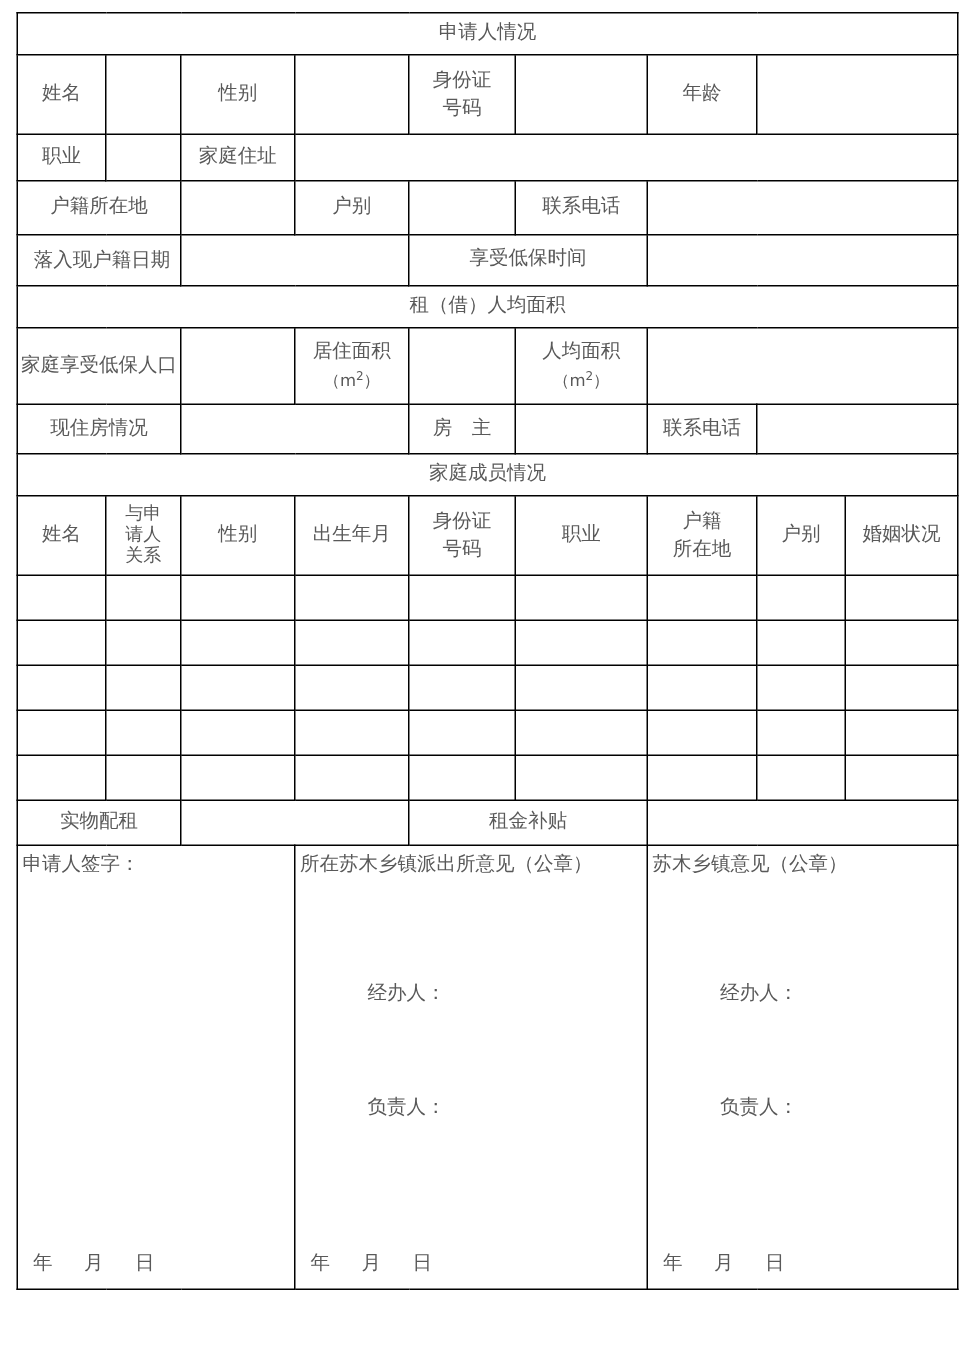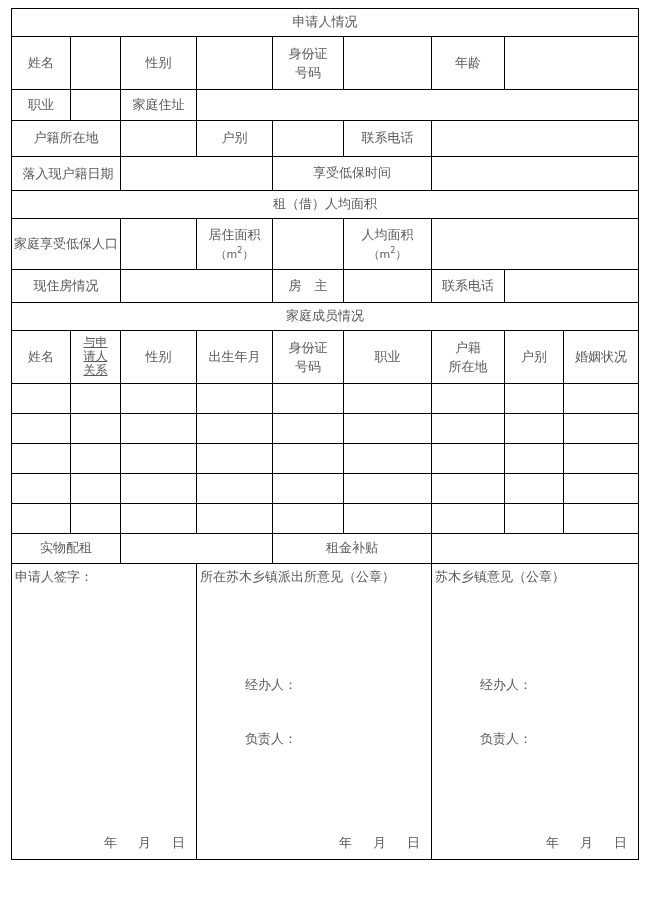--- a/index.html
+++ b/index.html
@@ -61,21 +61,20 @@
   .unit sup {
     font-size: 8px;
     vertical-align: super;
   }
   
   .vert3 {
     display: block;
     font-size: 12px;
     line-height: 1.15;
     white-space: normal;
-    text-decoration: underline;
   }
   .wrap2 {
     display: block;
     white-space: normal;
     line-height: 1.25;
     font-size: 13px;
   }
   .overflow-lbl2 {
     display: block;
     white-space: nowrap;
@@ -101,36 +100,36 @@
   }
   .sig-head {
     position: absolute;
     top: 4px;
     left: 3px;
     font-size: 13px;
     white-space: nowrap;
   }
   .sig-line1 {
     position: absolute;
-    top: 112px;
+    top: 90px;
     left: 48px;
     font-size: 13px;
   }
   .sig-line2 {
     position: absolute;
     top: 166px;
     left: 48px;
     font-size: 13px;
   }
   .sig-date {
     position: absolute;
     bottom: 6px;
     left: 0;
     right: 0;
-    text-align: right;
+    text-align: left;
     font-size: 13px;
     letter-spacing: 1px;
   }
   .sig-date .dt {
     margin: 0 10px;
   }
 </style>
 </head>
 <body>
 

